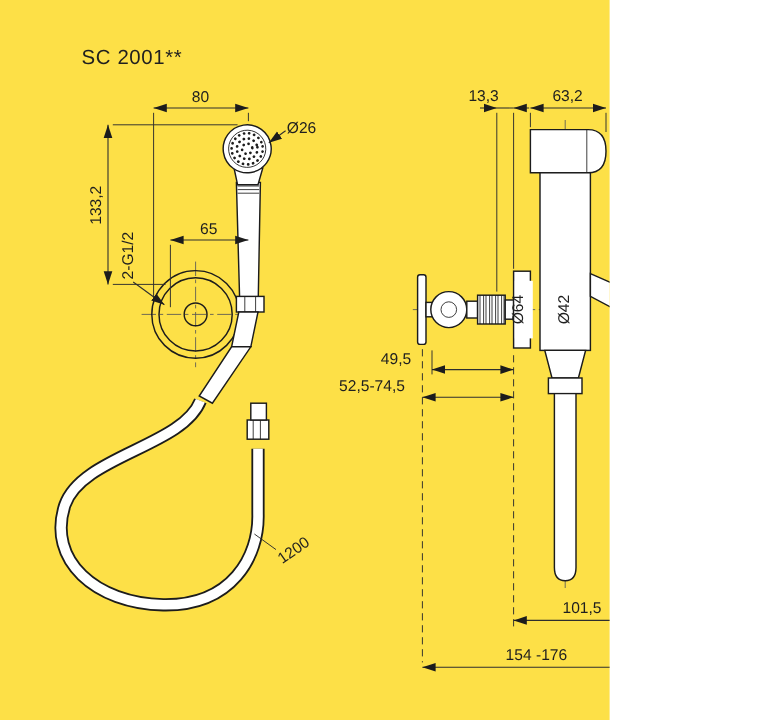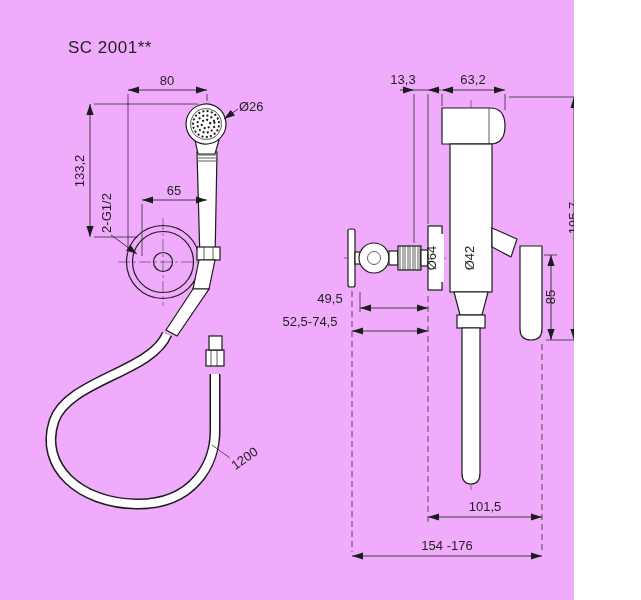--- a/index.html
+++ b/index.html
@@ -1,17 +1,17 @@
 <!DOCTYPE html>
 <html><head>
 <meta charset="utf-8">
 <style>
   html,body{margin:0;padding:0;background:#ffffff;}
   .stage{
-    position:relative;width:574px;height:600px;background:#f0abfc;
+    position:relative;width:508px;height:600px;background:#fde047;
     font-family:"Liberation Sans",sans-serif;overflow:hidden;
   }
   svg{display:block;}
   .title-text{font-size:17px;fill:#1f1f1f;letter-spacing:.5px;}
   .dim-text{font-size:13px;fill:#1f1f1f;}
   .obj{stroke:#1c1c1c;stroke-width:1.2;fill:none;}
   .objf{stroke:#1c1c1c;stroke-width:1.2;fill:#ffffff;}
   .thin{stroke:#1c1c1c;stroke-width:.7;fill:none;}
   .ext{stroke:#2e2e2e;stroke-width:.8;fill:none;}
   .diml{stroke:#2e2e2e;stroke-width:.9;fill:none;}

